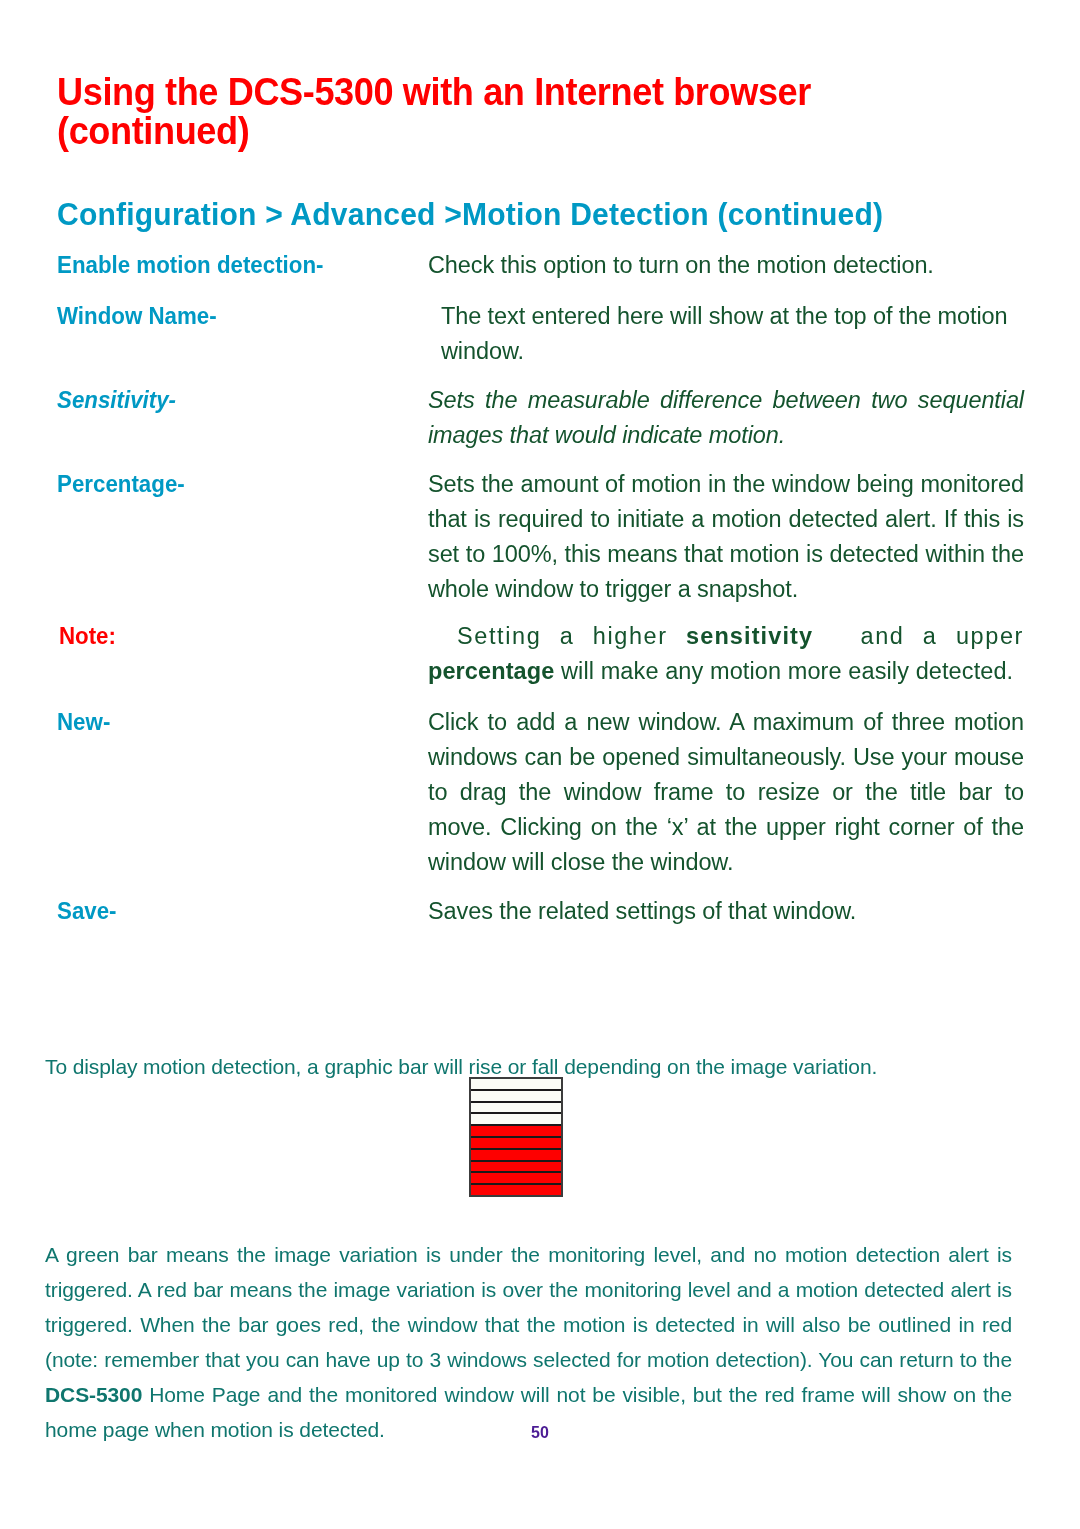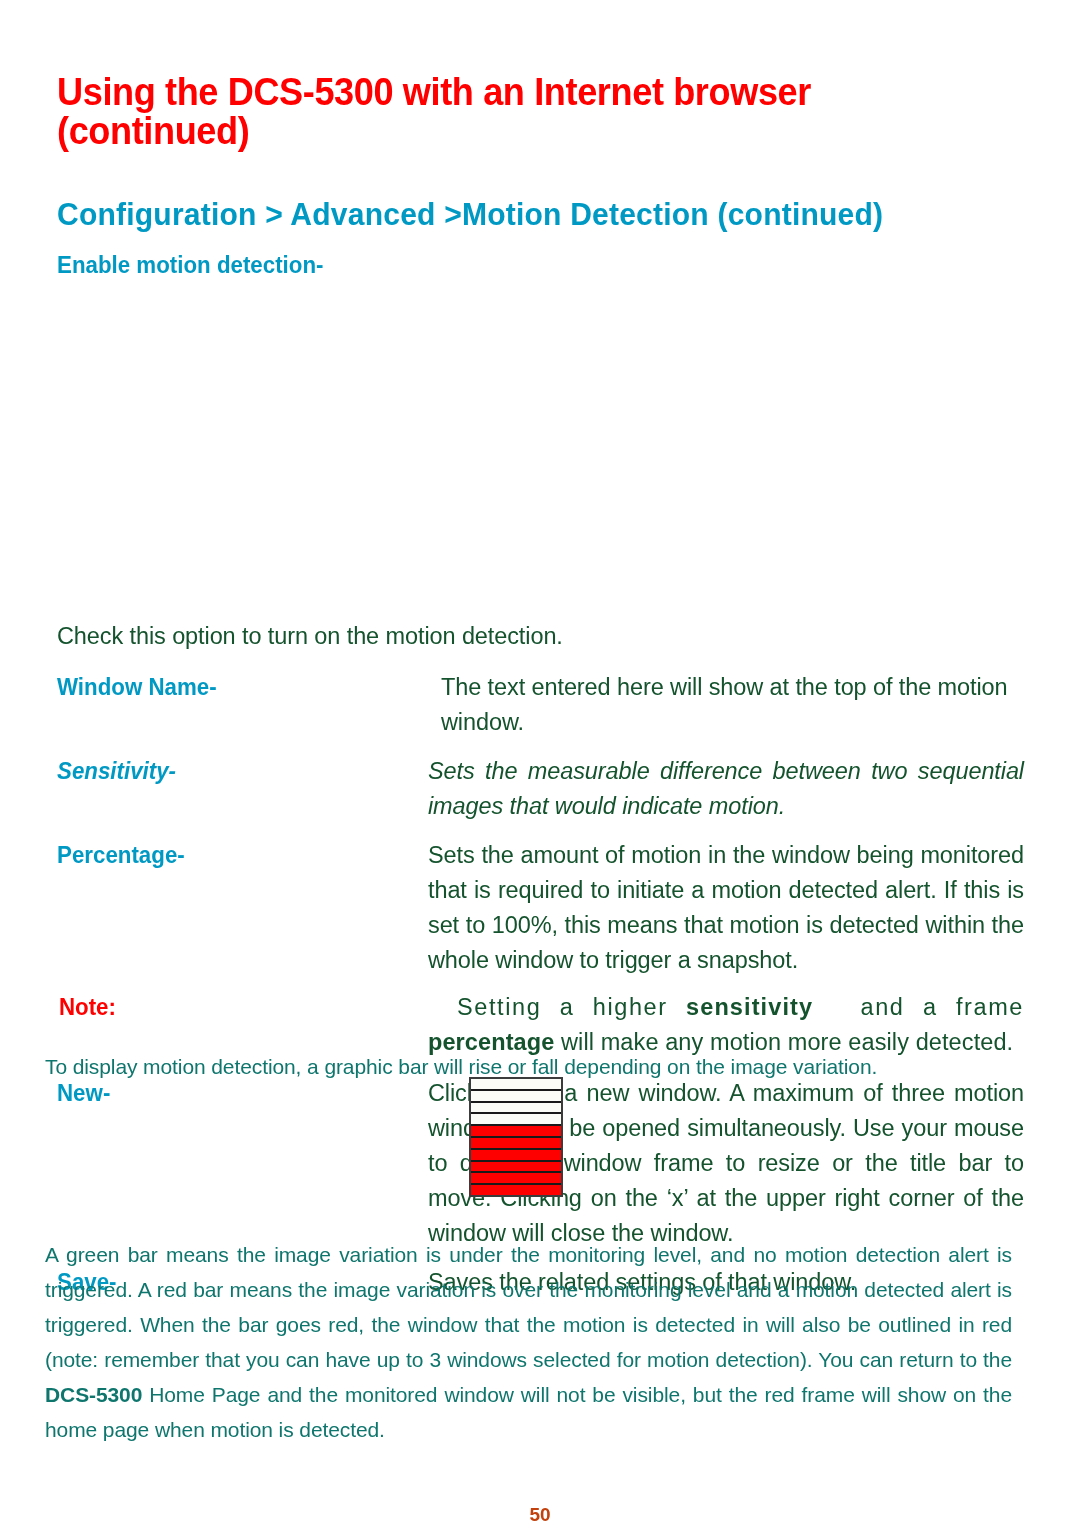--- a/index.html
+++ b/index.html
@@ -98,21 +98,21 @@
     letter-spacing: -0.1px;
   }
   .defdesc.nojustify {
     text-align: left;
   }
   .defdesc b {
     font-weight: bold;
   }
 
   
-  .row-enable  { margin-bottom: 16px; flex-direction: column; }
+  .row-enable  { margin-bottom: 16px; }
   .row-window  { margin-bottom: 14px; gap: 13px; }
   .row-sens    { margin-bottom: 14px; font-style: italic; }
   .row-pct     { margin-bottom: 12px; }
   .row-note    { margin-bottom: 16px; }
   .row-new     { margin-bottom: 14px; }
   .row-save    { margin-bottom: 0px; }
 
   .row-note .defterm { line-height: 34px; padding-top: 0px; }
   .row-note .defdesc { letter-spacing: 0.1px; }
   .row-note .defdesc .spaced {
@@ -165,26 +165,26 @@
     box-sizing: border-box;
   }
   .bar-seg:last-child { border-bottom: none; }
   .bar-seg.empty { background: #fbfdf6; }
   .bar-seg.filled { background: #fe0000; }
 
   
   .pagenum {
     position: absolute;
     left: 0;
-    top: 1504px;
+    top: 1424px;
     width: 1080px;
     text-align: center;
-    font-size: 19px;
-    font-weight: bold;
-    color: #c2410c;
+    font-size: 16px;
+    font-weight: bold;
+    color: #4c1d95;
   }
 </style>
 </head>
 <body>
 
 <div class="page">
 
   <h1 class="page-title">Using the DCS-5300 with an Internet browser (continued)</h1>
 
   <h2 class="section-title">Configuration &gt; Advanced &gt;Motion Detection (continued)</h2>
@@ -217,21 +217,21 @@
         <span>Percentage</span><span class="dash">-</span>
       </div>
       <div class="defdesc">Sets the amount of motion in the window being monitored that is required to initiate a motion detected alert. If this is set to 100%, this means that motion is detected within the whole window to trigger a snapshot.</div>
     </div>
 
     <div class="defrow row-note">
       <div class="defterm note-term">
         <span>Note:</span>
       </div>
       <div class="defdesc">
-        <span class="spaced">Setting a higher </span><b class="spacedb">sensitivity</b><span class="spaced"> and a frame </span><b>percentage</b><span> will make any motion more easily detected.</span>
+        <span class="spaced">Setting a higher </span><b class="spacedb">sensitivity</b><span class="spaced"> and a upper </span><b>percentage</b><span> will make any motion more easily detected.</span>
       </div>
     </div>
 
     <div class="defrow row-new">
       <div class="defterm">
         <span>New</span><span class="dash">-</span>
       </div>
       <div class="defdesc">Click to add a new window. A maximum of three motion windows can be opened simultaneously. Use your mouse to drag the window frame to resize or the title bar to move. Clicking on the ‘x’ at the upper right corner of the window will close the window.</div>
     </div>
 

